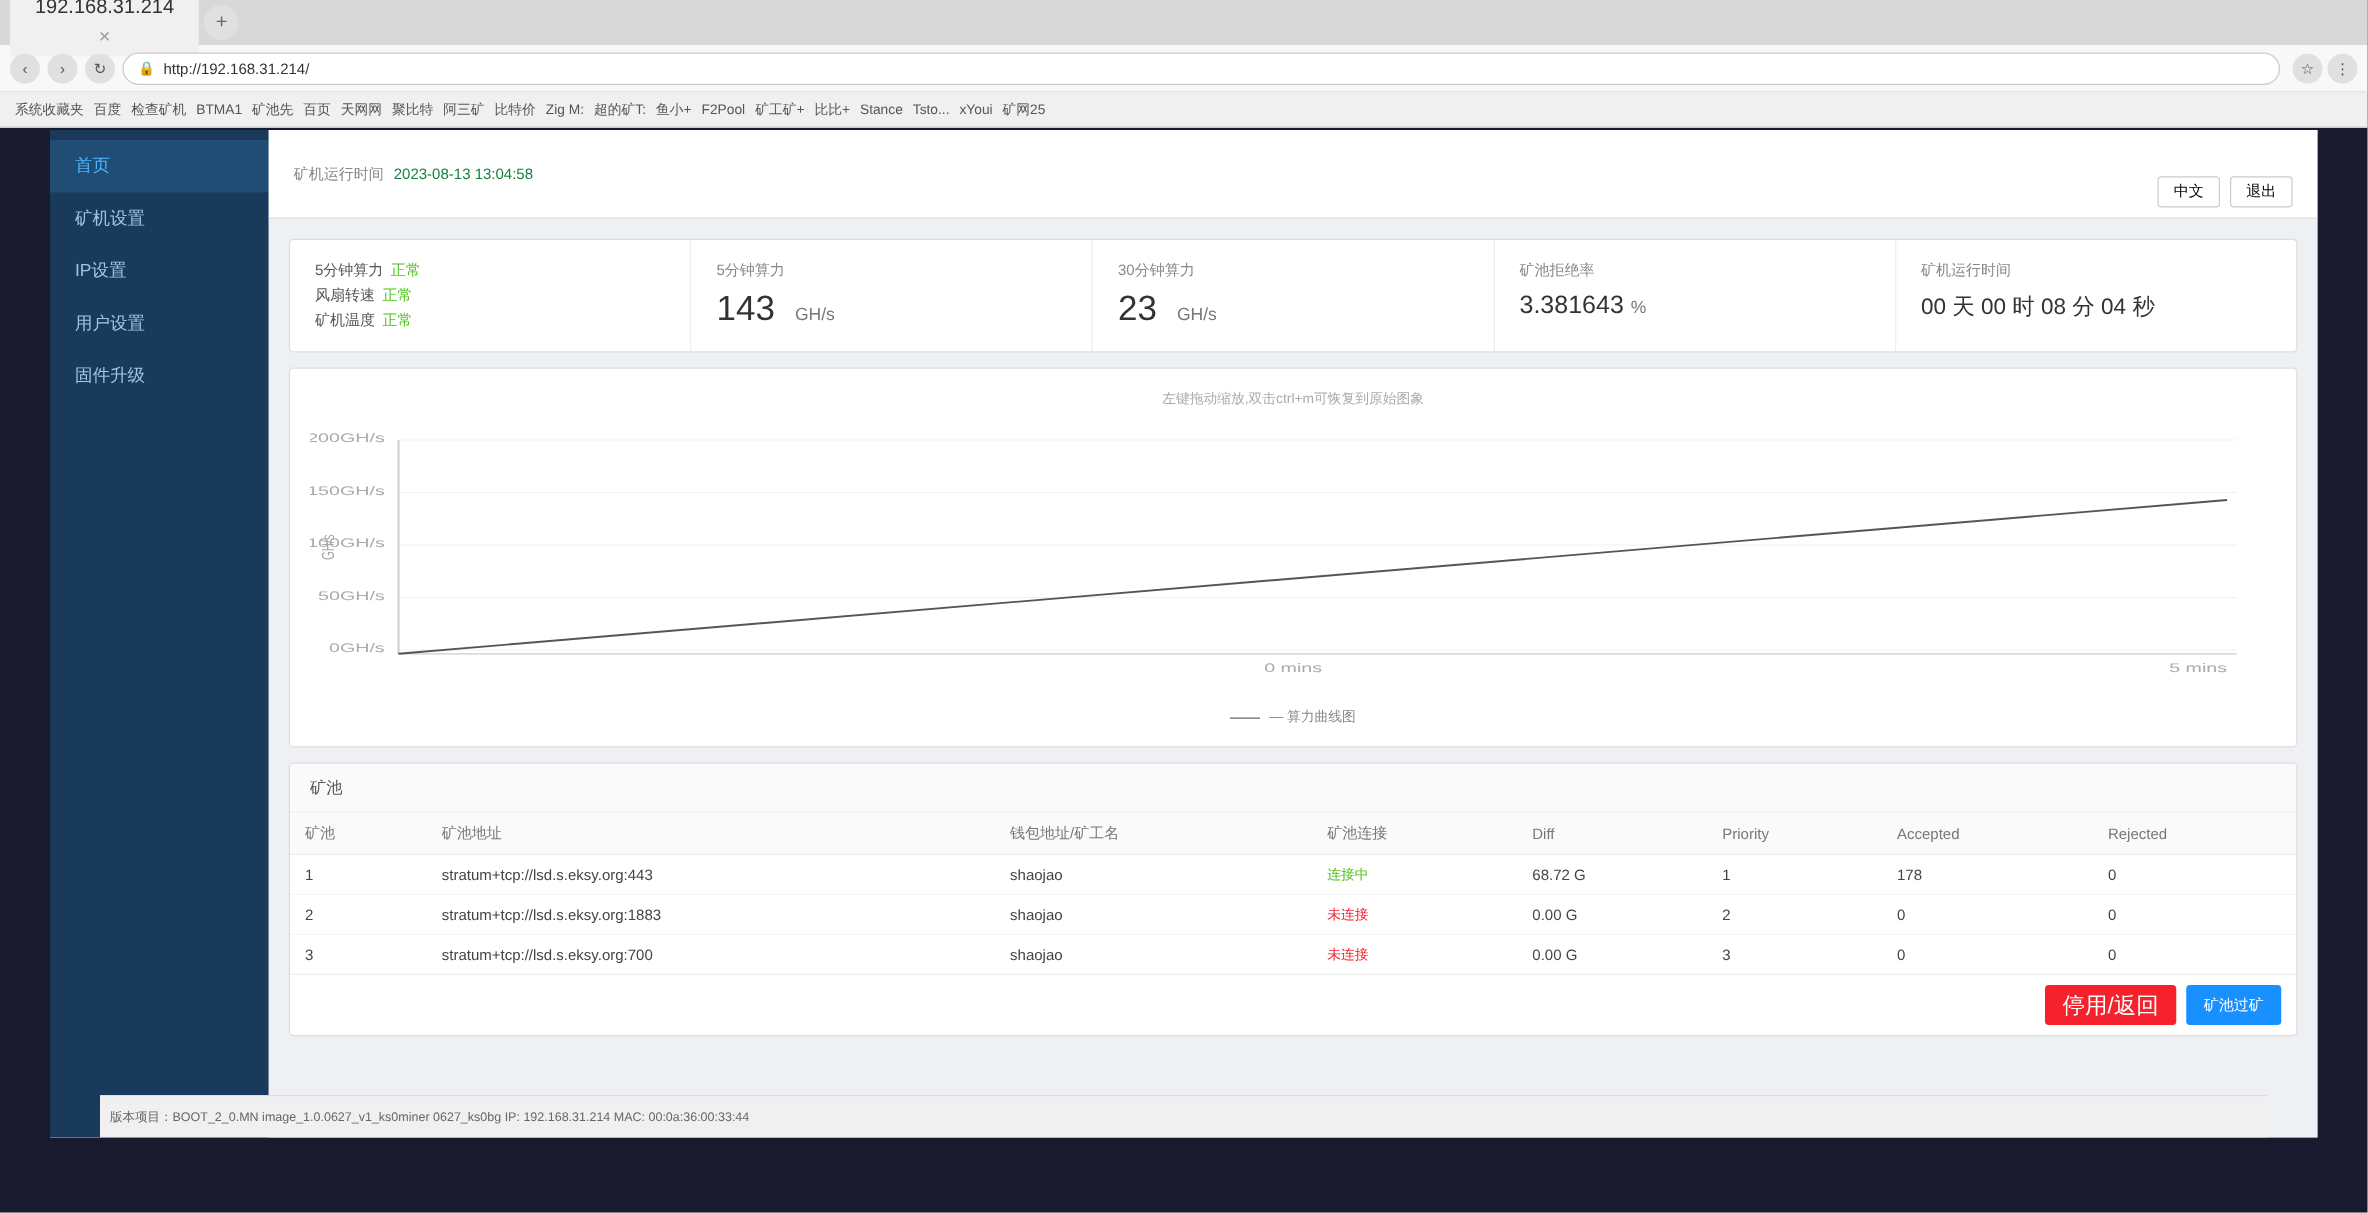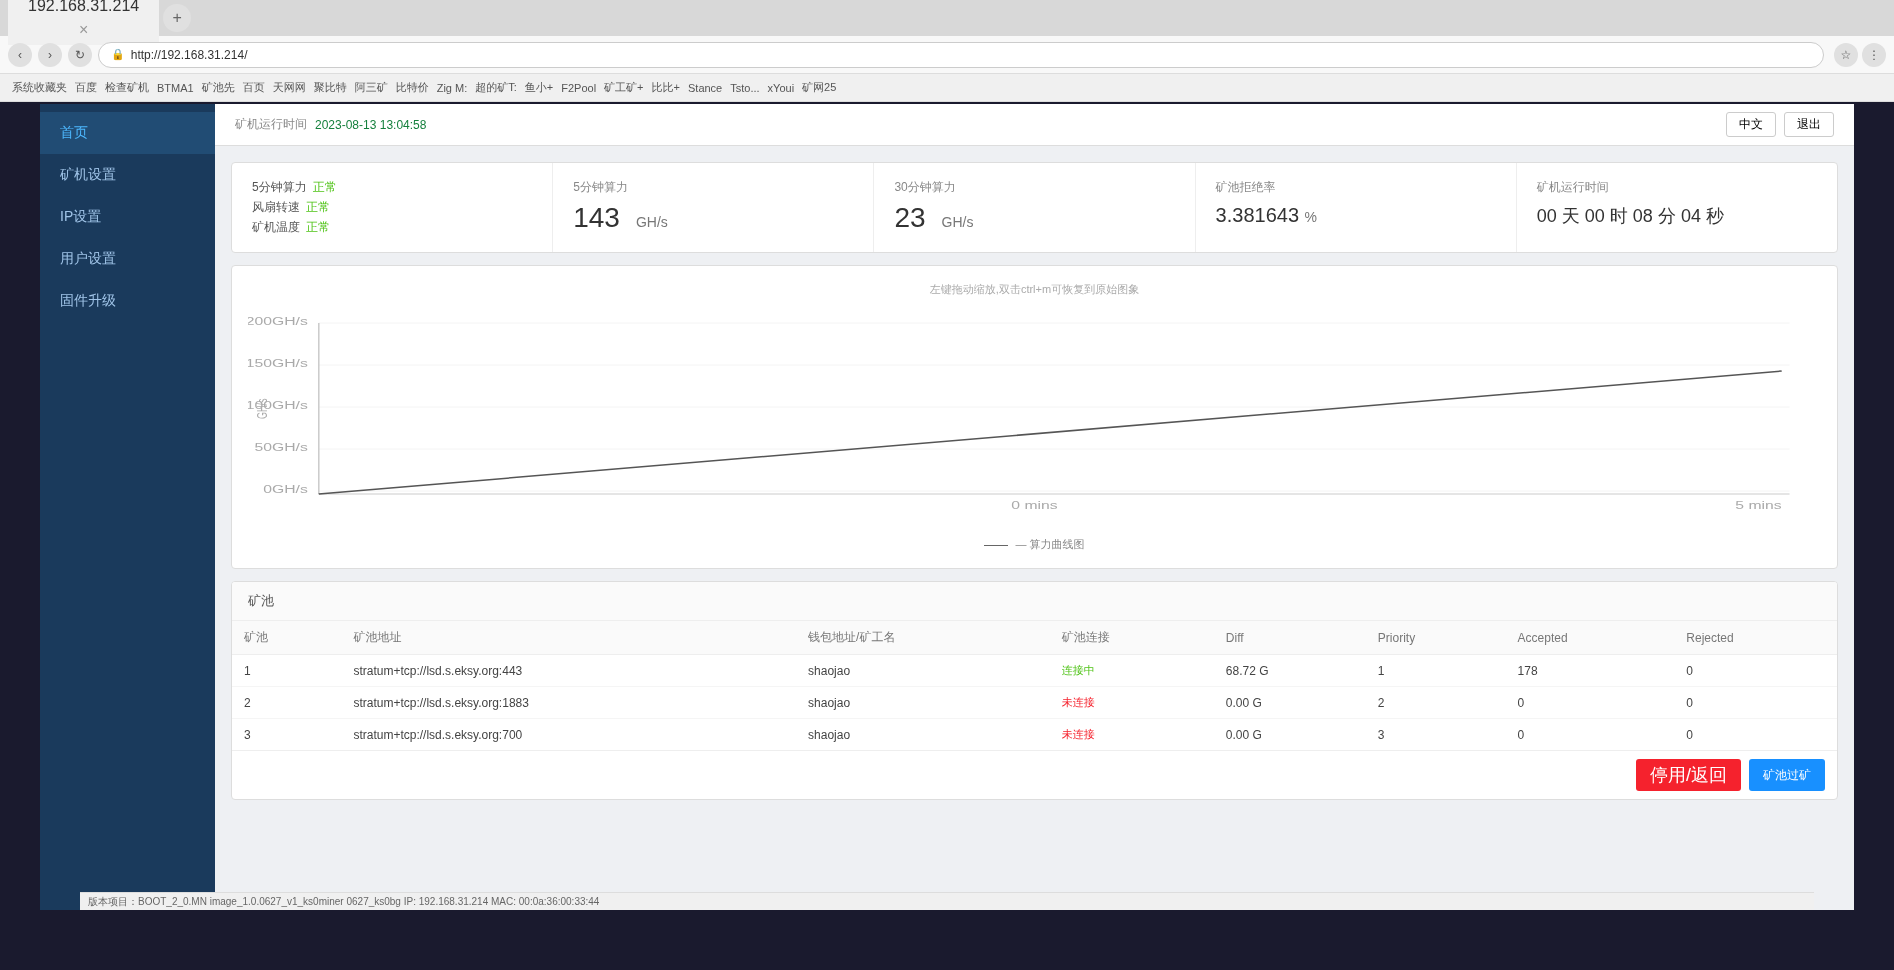--- a/index.html
+++ b/index.html
@@ -165,20 +165,21 @@
       display: flex;
       gap: 8px;
     }
     .header-btn {
       padding: 3px 12px;
       font-size: 12px;
       border: 1px solid #ccc;
       border-radius: 3px;
       background: #fff;
       cursor: pointer;
+      margin-top: 29px;
     }
 
     
     .stats-row {
       display: flex;
       gap: 0;
       margin: 16px 16px 0;
       background: white;
       border: 1px solid #ddd;
       border-radius: 4px;
@@ -327,21 +328,21 @@
       font-size: 12px;
       cursor: pointer;
     }
 
     
     .footer-bar {
       position: absolute;
       bottom: 0;
       left: 40px;
       right: 40px;
-      height: 18px;
+      height: 34px;
       background: #f0f0f0;
       border-top: 1px solid #ddd;
       display: flex;
       align-items: center;
       padding: 0 8px;
       font-size: 10px;
       color: #666;
       gap: 12px;
     }
 

